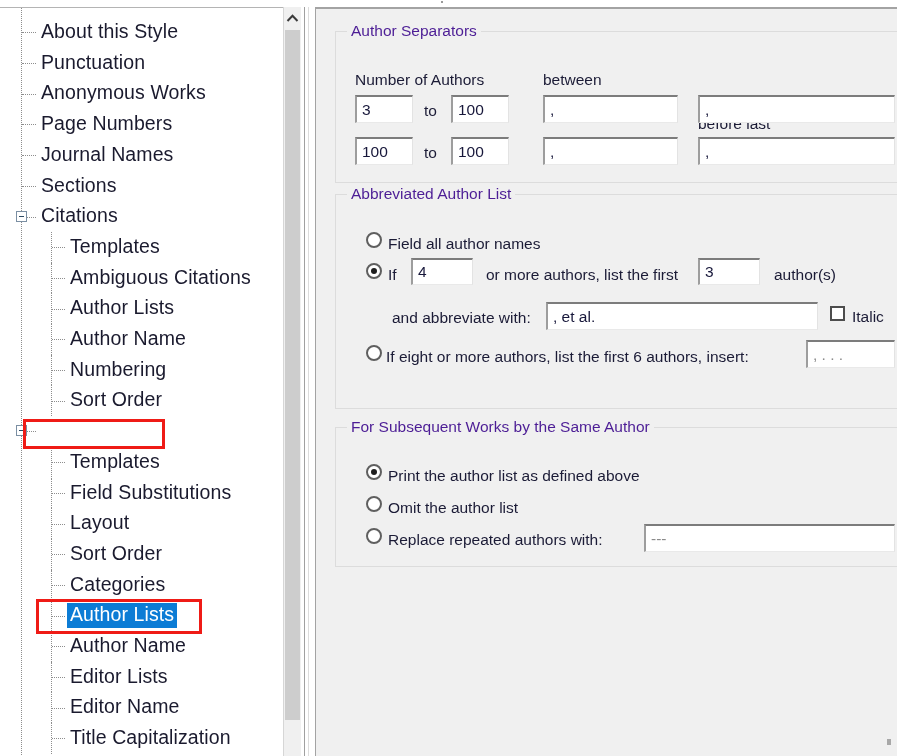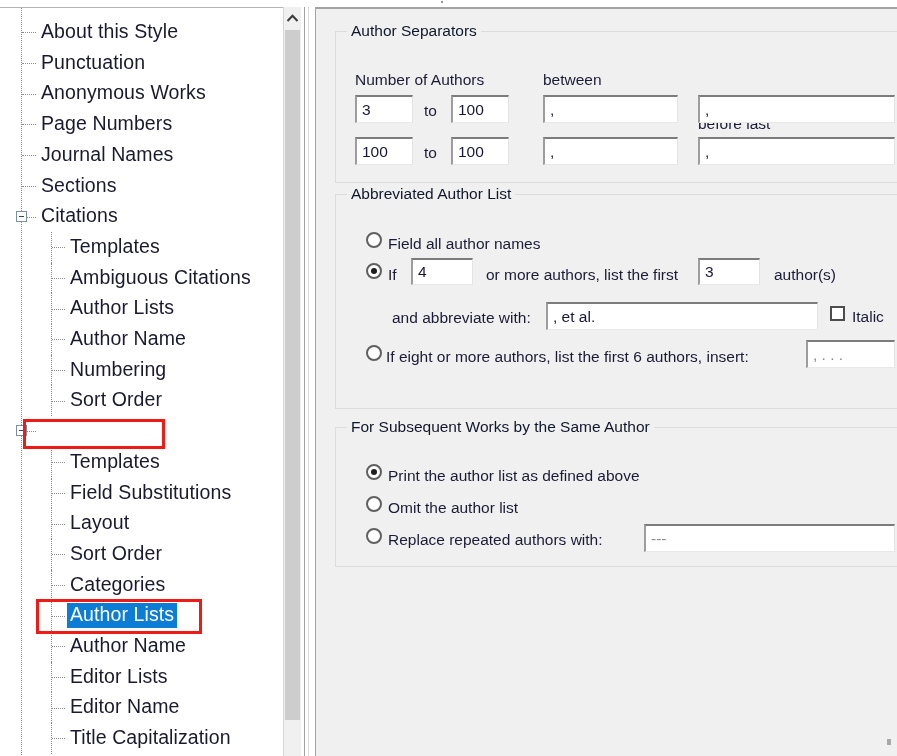--- a/index.html
+++ b/index.html
@@ -153,21 +153,21 @@
     border: 1px solid #dcdcdc;
     box-sizing: border-box;
   }
   .groupbox > .legend {
     position: absolute;
     top: -10px;
     left: 11px;
     background: #f0f0f0;
     padding: 0 4px;
     font-size: 15.5px;
-    color: #0f172a;
+    color: #4c1d95;
     white-space: nowrap;
   }
 
   .lbl {
     position: absolute;
     font-size: 15.5px;
     line-height: 1;
     color: #1b1b36;
     white-space: nowrap;
   }

